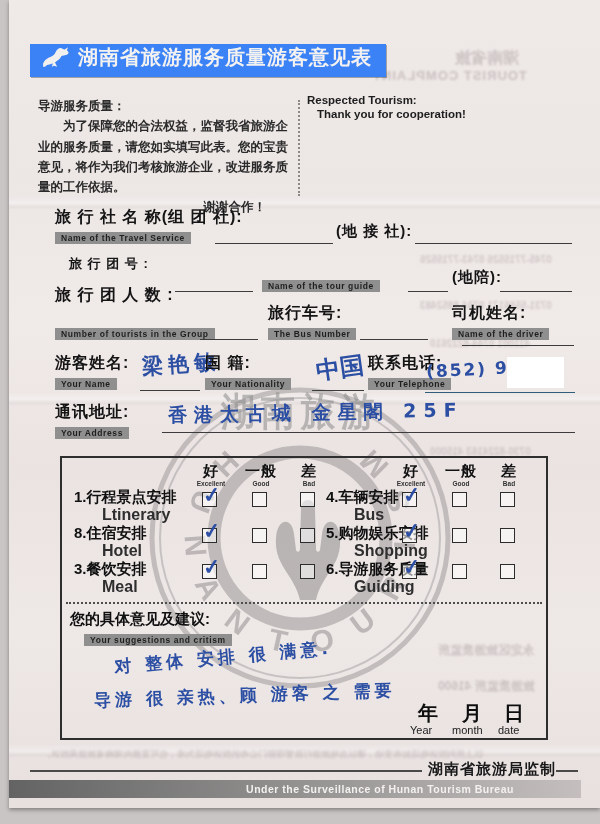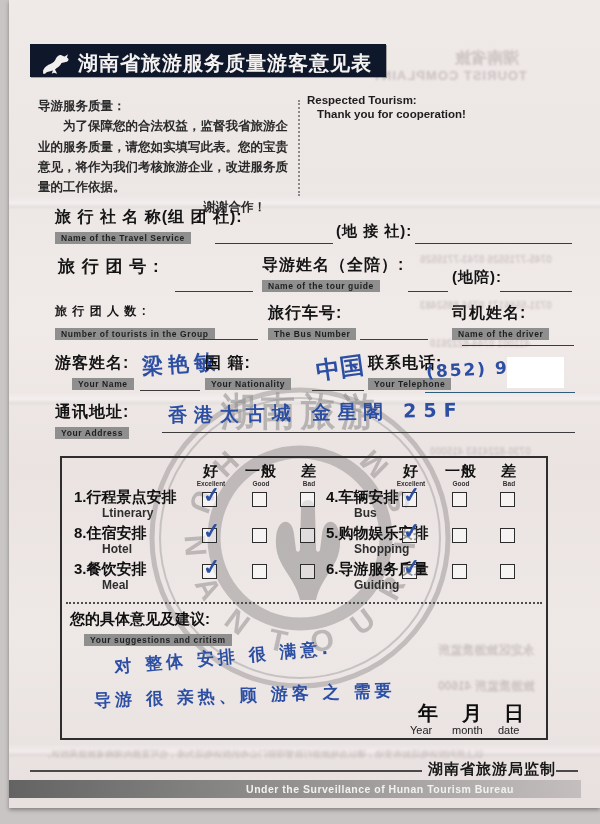--- a/index.html
+++ b/index.html
@@ -15,43 +15,43 @@
 
   .abs { position:absolute; }
   .zh-label { font-weight:bold; color:#141414; font-size:15px; white-space:nowrap; letter-spacing:1px; }
   .strip { display:inline-block; background:#8f8f8f; color:#1f1f1f; font-size:8.5px; font-weight:bold;
            padding:1px 6px 1px 6px; letter-spacing:.6px; white-space:nowrap; }
   .uline { position:absolute; border-bottom:1.5px solid #3c3c3c; height:0; }
   .hand { position:absolute; color:#2c4fa3; font-weight:bold; white-space:nowrap;
           font-family:"DejaVu Sans", sans-serif; }
 
   
-  .hdr-bar { position:absolute; left:30px; top:44px; width:356px; height:33px; background:#0f172a;
-             display:flex; align-items:flex-end; box-shadow:1px 1px 0 rgba(0,0,0,.3); }
+  .hdr-bar { position:absolute; left:30px; top:44px; width:356px; height:33px; background:#3b82f6;
+             display:flex; align-items:flex-start; box-shadow:1px 1px 0 rgba(0,0,0,.3); }
   .hdr-title { color:#f4f2f1; font-size:20px; font-weight:bold; letter-spacing:1px; white-space:nowrap; }
   .hdr-sub { position:absolute; left:34px; top:79px; width:350px; text-align:center; font-size:8.5px;
              font-weight:bold; color:#3a3a3a; letter-spacing:.4px; white-space:nowrap; }
 
   
   .intro-zh { position:absolute; left:38px; top:96px; width:254px; font-size:12.5px; line-height:1.62;
               color:#2a2a2a; font-weight:bold; }
   .intro-zh .body { text-indent:2em; }
   .intro-zh .thanks { text-align:right; padding-right:26px; }
   .intro-divider { position:absolute; left:298px; top:100px; height:96px; border-left:2px dotted #8e8888; }
   .intro-en { position:absolute; left:307px; top:94px; width:270px; font-size:11.5px; line-height:1.2;
               color:#1d1d1d; font-weight:bold; }
   .intro-en .p { text-indent:10px; }
 
   
   .rbox { position:absolute; left:60px; top:456px; width:488px; height:284px; border:2px solid #2e2e2e; }
   .rhead { position:absolute; width:46px; text-align:center; }
   .rhead .zh { font-size:15px; font-weight:bold; color:#111; letter-spacing:1px; }
   .rhead .en { font-size:6.5px; font-weight:bold; color:#333; margin-top:-1px; }
   .ritem-zh { position:absolute; font-size:15px; font-weight:bold; color:#101010; white-space:nowrap; }
-  .ritem-en { position:absolute; font-size:12px; font-weight:bold; color:#2e2e2e; white-space:nowrap; }
+  .ritem-en { position:absolute; font-size:16px; font-weight:bold; color:#2e2e2e; white-space:nowrap; }
   .cbox { position:absolute; width:15px; height:15px; border:1.7px solid #2c2c2c; background:rgba(255,255,255,.55); }
   .tick { position:absolute; left:0px; top:-10px; font-size:21px; color:#2d50a5; font-weight:bold;
           transform:rotate(-6deg); }
   .dotline { position:absolute; left:4px; right:4px; top:144px; border-top:2px dotted #4d4d4d; }
 
   .sugg-zh { position:absolute; left:8px; top:152px; font-size:15px; font-weight:bold; color:#101010; }
   .sugg-strip { position:absolute; left:22px; top:171px; }
 
   .date-zh { position:absolute; font-size:20px; font-weight:bold; color:#0e0e0e; }
   .date-en { position:absolute; font-size:11px; font-weight:normal; color:#222; }
@@ -135,40 +135,39 @@
     <div>Respected Tourism:</div>
     <div class="p">Thank you for cooperation!</div>
   </div>
 
   <div class="abs zh-label" style="left:55px; top:207px; font-size:16px;">旅 行 社 名 称(组 团 社):</div>
   <div class="abs" style="left:55px; top:227px;"><span class="strip">Name   of   the   Travel   Service</span></div>
   <div class="uline" style="left:215px; top:243px; width:118px;"></div>
   <div class="abs zh-label" style="left:336px; top:222px;">(地 接 社):</div>
   <div class="uline" style="left:415px; top:243px; width:157px;"></div>
 
-  <div class="abs zh-label" style="left:58px; top:255px; font-size:17px;">旅 行 团 号 :</div>
+  <div class="abs zh-label" style="left:69px; top:255px; font-size:13px;">旅 行 团 号 :</div>
   <div class="uline" style="left:175px; top:291px; width:78px;"></div>
-  <div class="abs zh-label" style="left:262px; top:255px; font-size:16px;">导游姓名（全陪）:</div>
   <div class="abs" style="left:262px; top:275px;"><span class="strip">Name   of   the   tour   guide</span></div>
   <div class="uline" style="left:408px; top:291px; width:40px;"></div>
   <div class="abs zh-label" style="left:452px; top:268px;">(地陪):</div>
   <div class="uline" style="left:500px; top:291px; width:72px;"></div>
 
-  <div class="abs zh-label" style="left:55px; top:303px; font-size:12px;">旅 行 团 人 数 :</div>
+  <div class="abs zh-label" style="left:55px; top:285px; font-size:16px;">旅 行 团 人 数 :</div>
   <div class="abs" style="left:55px; top:323px;"><span class="strip">Number of tourists in the Group</span></div>
   <div class="uline" style="left:200px; top:339px; width:58px;"></div>
   <div class="abs zh-label" style="left:268px; top:303px; font-size:16px;">旅行车号:</div>
   <div class="abs" style="left:268px; top:323px;"><span class="strip">The  Bus  Number</span></div>
   <div class="uline" style="left:360px; top:339px; width:68px;"></div>
   <div class="abs zh-label" style="left:452px; top:303px; font-size:16px;">司机姓名:</div>
   <div class="abs" style="left:452px; top:323px;"><span class="strip">Name of the driver</span></div>
   <div class="uline" style="left:462px; top:345px; width:112px;"></div>
 
   <div class="abs zh-label" style="left:55px; top:353px; font-size:16px;">游客姓名:</div>
-  <div class="abs" style="left:72px; top:373px;"><span class="strip">Your      Name</span></div>
+  <div class="abs" style="left:55px; top:373px;"><span class="strip">Your      Name</span></div>
   <div class="hand" style="left:142px; top:350px; font-size:21px; transform:rotate(-4deg); letter-spacing:5px;">梁艳敏</div>
   <div class="uline" style="left:140px; top:390px; width:60px;"></div>
   <div class="abs zh-label" style="left:205px; top:353px; font-size:16px;">国      籍:</div>
   <div class="abs" style="left:205px; top:373px;"><span class="strip">Your  Nationality</span></div>
   <div class="hand" style="left:316px; top:352px; font-size:24px; transform:rotate(-8deg);">中国</div>
   <div class="uline" style="left:312px; top:390px; width:52px;"></div>
   <div class="abs zh-label" style="left:368px; top:353px; font-size:16px;">联系电话:</div>
   <div class="abs" style="left:368px; top:373px;"><span class="strip">Your  Telephone</span></div>
   <div class="hand" style="left:426px; top:358px; font-size:17px; transform:rotate(-3deg); letter-spacing:2px;">(852)  95138</div>
   <div class="uline" style="left:425px; top:392px; width:150px; border-color:#2f5d7a;"></div>

